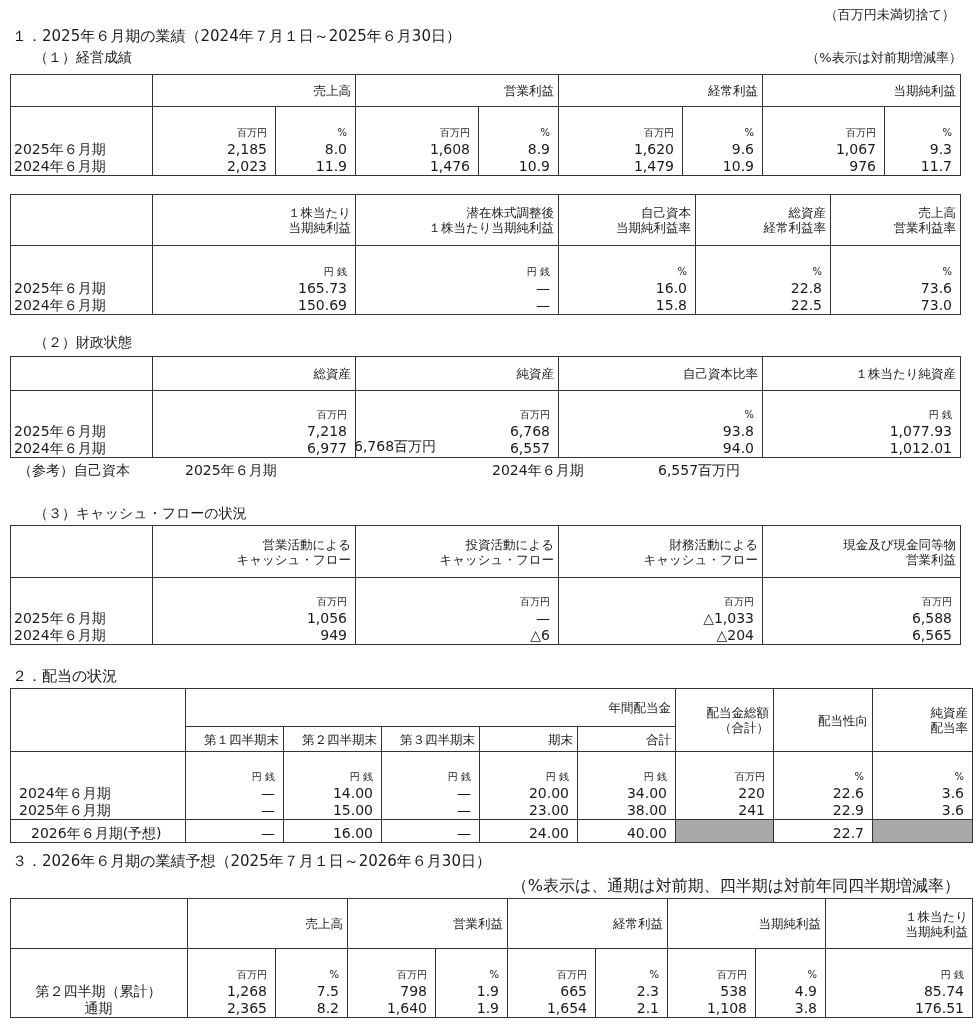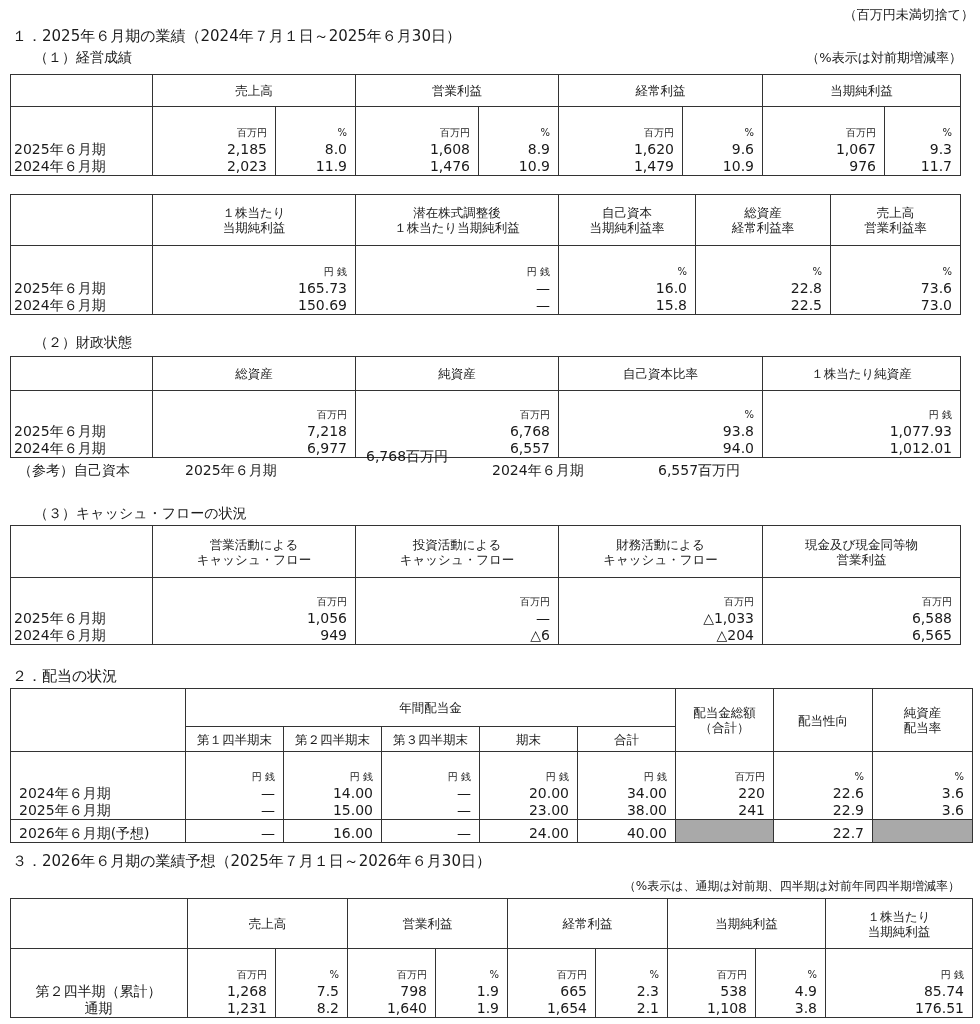--- a/index.html
+++ b/index.html
@@ -3,31 +3,31 @@
 <meta charset="utf-8">
 <style>
   html,body{margin:0;padding:0;background:#fff;}
   body{width:980px;height:1024px;position:relative;overflow:hidden;
        font-family:"DejaVu Sans","Liberation Sans",sans-serif;color:#1a1a1a;}
   .t{position:absolute;white-space:nowrap;font-size:14px;line-height:16px;}
   .h1{font-size:15px;}
   .note{font-size:13px;}
   table{position:absolute;border-collapse:collapse;table-layout:fixed;font-size:14px;}
   td,th{border:1.5px solid #333;padding:0 4px;font-weight:normal;overflow:hidden;white-space:nowrap;}
-  th{text-align:center;font-size:12.5px;line-height:15px;}
+  th{text-align:right;font-size:12.5px;line-height:15px;}
   td.lbl{text-align:left;vertical-align:bottom;line-height:17px;padding-left:3px;}
   td.num{text-align:right;vertical-align:bottom;line-height:17px;padding-right:8px;}
   .unit{font-size:10px;}
   .v{display:block;}
   .grey{background:#a9a9a9;}
 </style>
 </head>
 <body>
 
-<div class="t note" style="right:6px;top:7px;text-align:center;">（百万円未満切捨て）</div>
+<div class="t note" style="right:25px;top:7px;text-align:center;">（百万円未満切捨て）</div>
 <div class="t h1" style="left:12px;top:28px;">１．2025年６月期の業績（2024年７月１日～2025年６月30日）</div>
 <div class="t" style="left:34px;top:49px;">（１）経営成績</div>
 <div class="t note" style="right:18px;top:50px;">（%表示は対前期増減率）</div>
 
 <table style="left:10px;top:74px;width:950px;">
   <colgroup>
       <col style="width:142px">
       <col style="width:123px">
       <col style="width:80px">
       <col style="width:123px">
@@ -204,21 +204,21 @@
     <td class="num">
           <span class="v unit">円 銭</span>
           <span class="v">1,077.93</span>
           <span class="v">1,012.01</span>
         </td>
   </tr>
 </tbody>
   </table>
 <div class="t" style="left:18px;top:462px;">（参考）自己資本</div>
 <div class="t" style="left:185px;top:462px;">2025年６月期</div>
-<div class="t" style="left:354px;top:448px;margin-left:12px;">6,768百万円</div>
+<div class="t" style="left:354px;top:438px;">6,768百万円</div>
 <div class="t" style="left:492px;top:462px;">2024年６月期</div>
 <div class="t" style="left:658px;top:462px;">6,557百万円</div>
 
 <div class="t" style="left:34px;top:505px;">（３）キャッシュ・フローの状況</div>
 <table style="left:10px;top:525px;width:950px;">
   <colgroup>
       <col style="width:142px">
       <col style="width:203px">
       <col style="width:203px">
       <col style="width:204px">
@@ -349,35 +349,35 @@
           <span class="v">22.6</span>
           <span class="v">22.9</span>
         </td>
     <td class="num">
           <span class="v unit">%</span>
           <span class="v">3.6</span>
           <span class="v">3.6</span>
         </td>
   </tr>
   <tr style="height:23px">
-    <td class="lbl" style="padding-left:8px">2026年６月期(予想)</td>
+    <td class="lbl" style="padding-left:20px">2026年６月期(予想)</td>
     <td class="num">—</td>
     <td class="num">16.00</td>
     <td class="num">—</td>
     <td class="num">24.00</td>
     <td class="num">40.00</td>
     <td class="num grey"></td>
     <td class="num">22.7</td>
     <td class="num grey"></td>
   </tr>
 </tbody>
   </table>
 
 <div class="t h1" style="left:12px;top:853px;">３．2026年６月期の業績予想（2025年７月１日～2026年６月30日）</div>
-<div class="t note" style="right:20px;top:878px;font-size:12px;text-align:right;">（%表示は、通期は対前期、四半期は対前年同四半期増減率）</div>
+<div class="t note" style="right:20px;top:878px;font-size:16px;text-align:right;">（%表示は、通期は対前期、四半期は対前年同四半期増減率）</div>
 <table style="left:10px;top:898px;width:962px;">
   <colgroup>
       <col style="width:177px">
       <col style="width:88px">
       <col style="width:72px">
       <col style="width:88px">
       <col style="width:72px">
       <col style="width:88px">
       <col style="width:72px">
       <col style="width:88px">
@@ -398,21 +398,21 @@
   </tr>
   <tr style="height:69px">
     <td class="lbl" style="text-align:center">
           <span class="v">&nbsp;</span>
           <span class="v">第２四半期（累計）</span>
           <span class="v">通期</span>
         </td>
     <td class="num">
           <span class="v unit">百万円</span>
           <span class="v">1,268</span>
-          <span class="v">1,231</span>
+          <span class="v">2,365</span>
         </td>
     <td class="num">
           <span class="v unit">%</span>
           <span class="v">7.5</span>
           <span class="v">8.2</span>
         </td>
     <td class="num">
           <span class="v unit">百万円</span>
           <span class="v">798</span>
           <span class="v">1,640</span>

